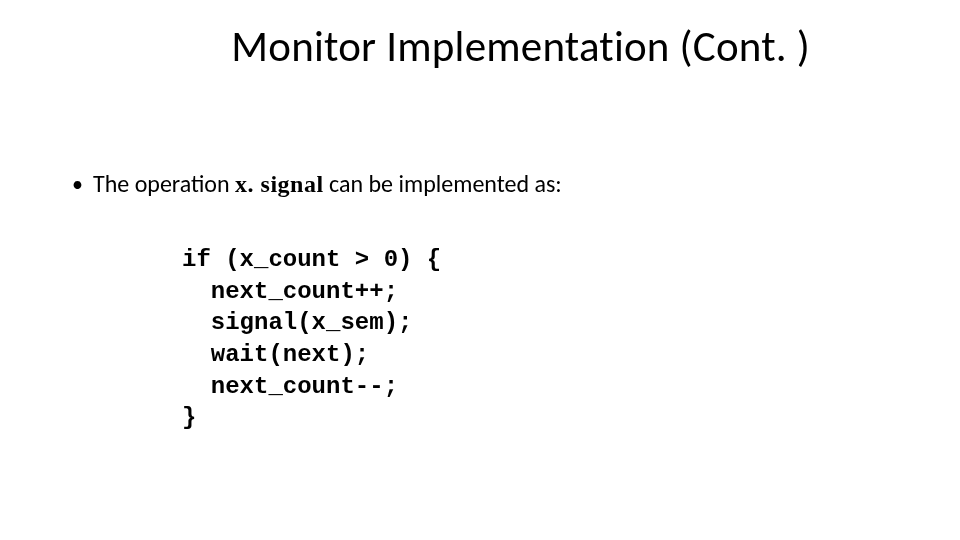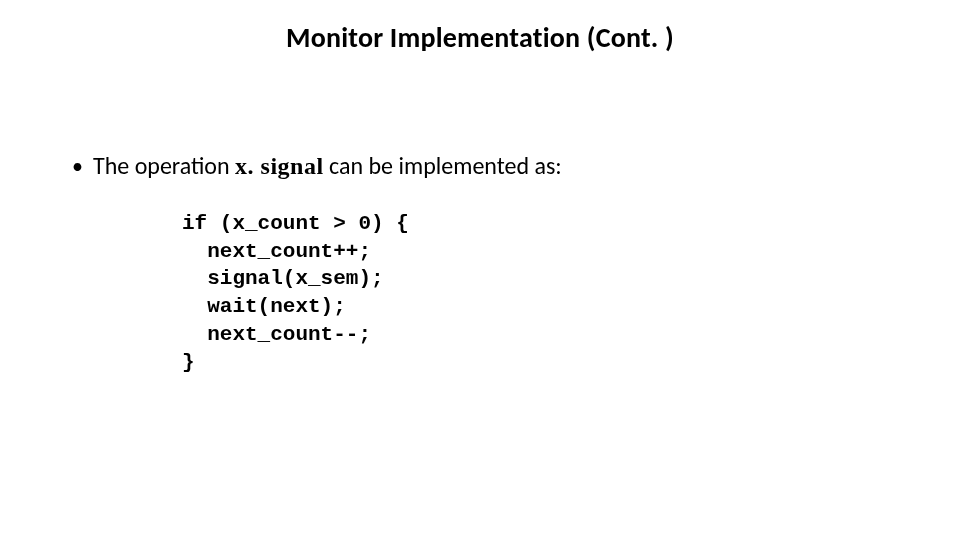--- a/index.html
+++ b/index.html
@@ -11,23 +11,23 @@
       color: #000;
       overflow: hidden;
     }
     .slide {
       width: 960px;
       height: 540px;
       position: relative;
       padding: 20px 60px 20px 60px;
     }
     .title {
-      font-size: 28px;
-      font-weight: 700;
-      text-align: center;
+      font-size: 43px;
+      font-weight: 400;
+      text-align: right;
       margin-top: 0px;
       margin-left: 90px;
       margin-right: 90px;
       letter-spacing: 0.2px;
     }
     .body {
       margin-top: 96px;
       margin-left: 10px;
     }
     .bullet-row {
@@ -41,25 +41,25 @@
       margin-right: 10px;
       margin-left: 2px;
     }
     .bullet-text-part { font-family: Calibri, "Segoe UI", Arial, sans-serif; }
     .mono {
       font-family: Liberation Serif, serif;
       font-weight: 700;
       letter-spacing: 0.5px;
     }
     .code-block {
-      margin-top: 30px;
+      margin-top: 46px;
       margin-left: 112px;
       font-family: "Courier New", Courier, monospace;
       font-weight: 700;
-      font-size: 21px;
+      font-size: 24px;
       line-height: 1.32;
       white-space: pre;
     }
   </style>
 </head>
 <body>
 
 <div class="slide">
   <h1 class="title">Monitor Implementation (Cont. )</h1>
 

